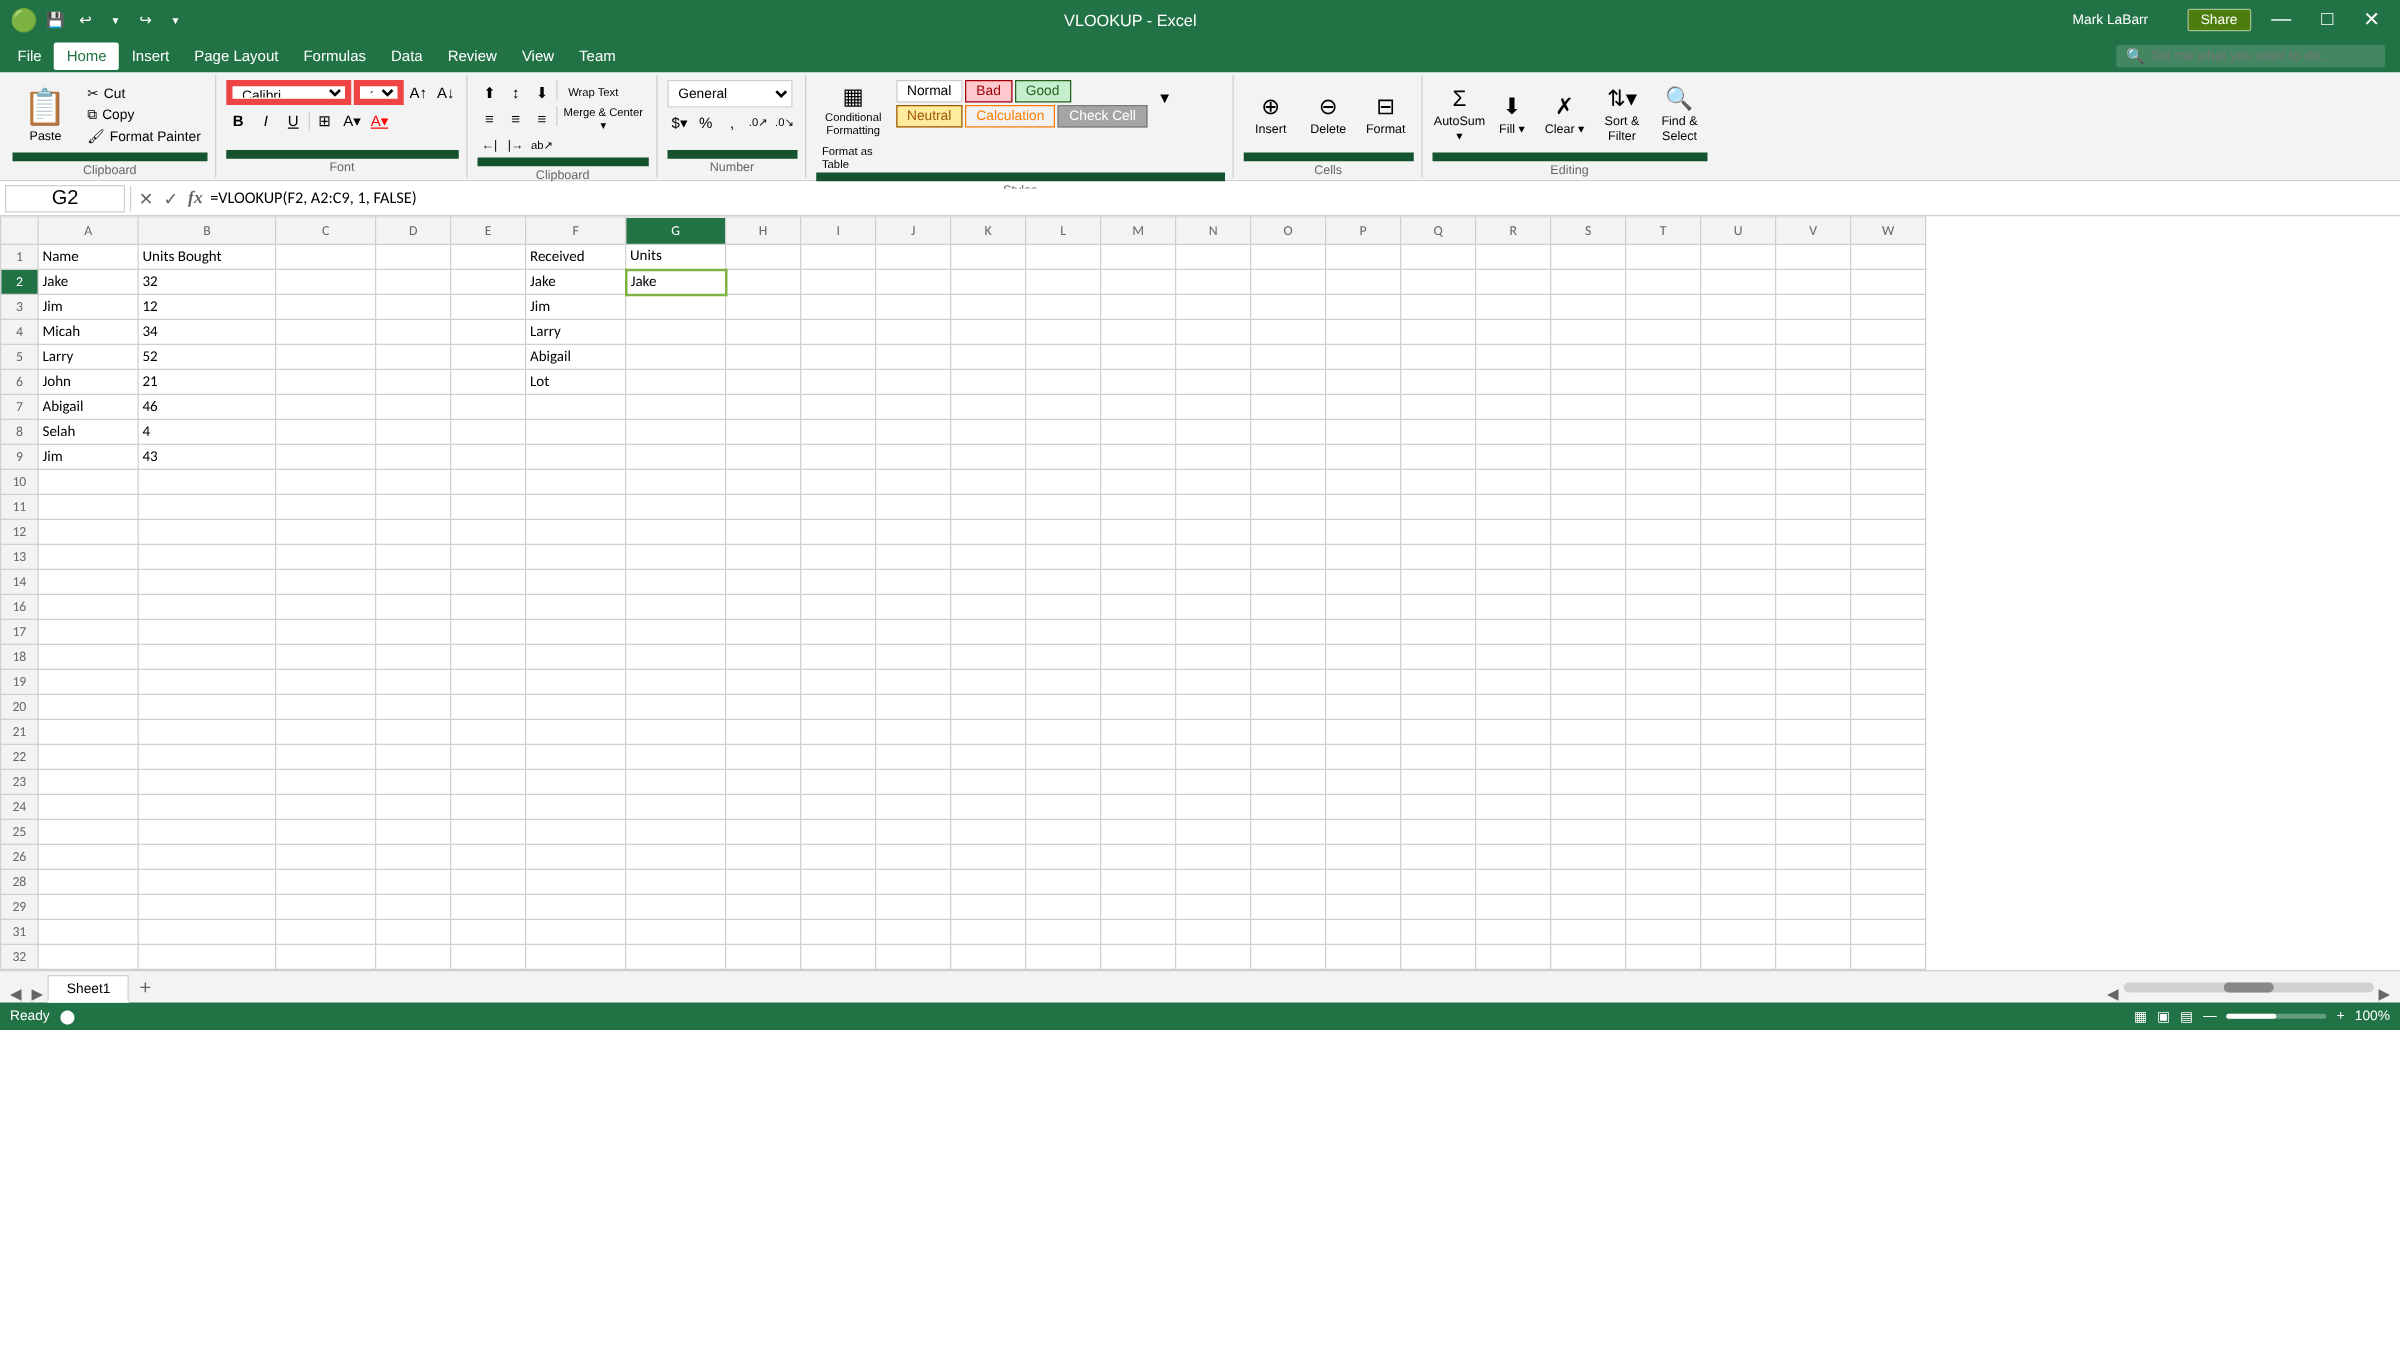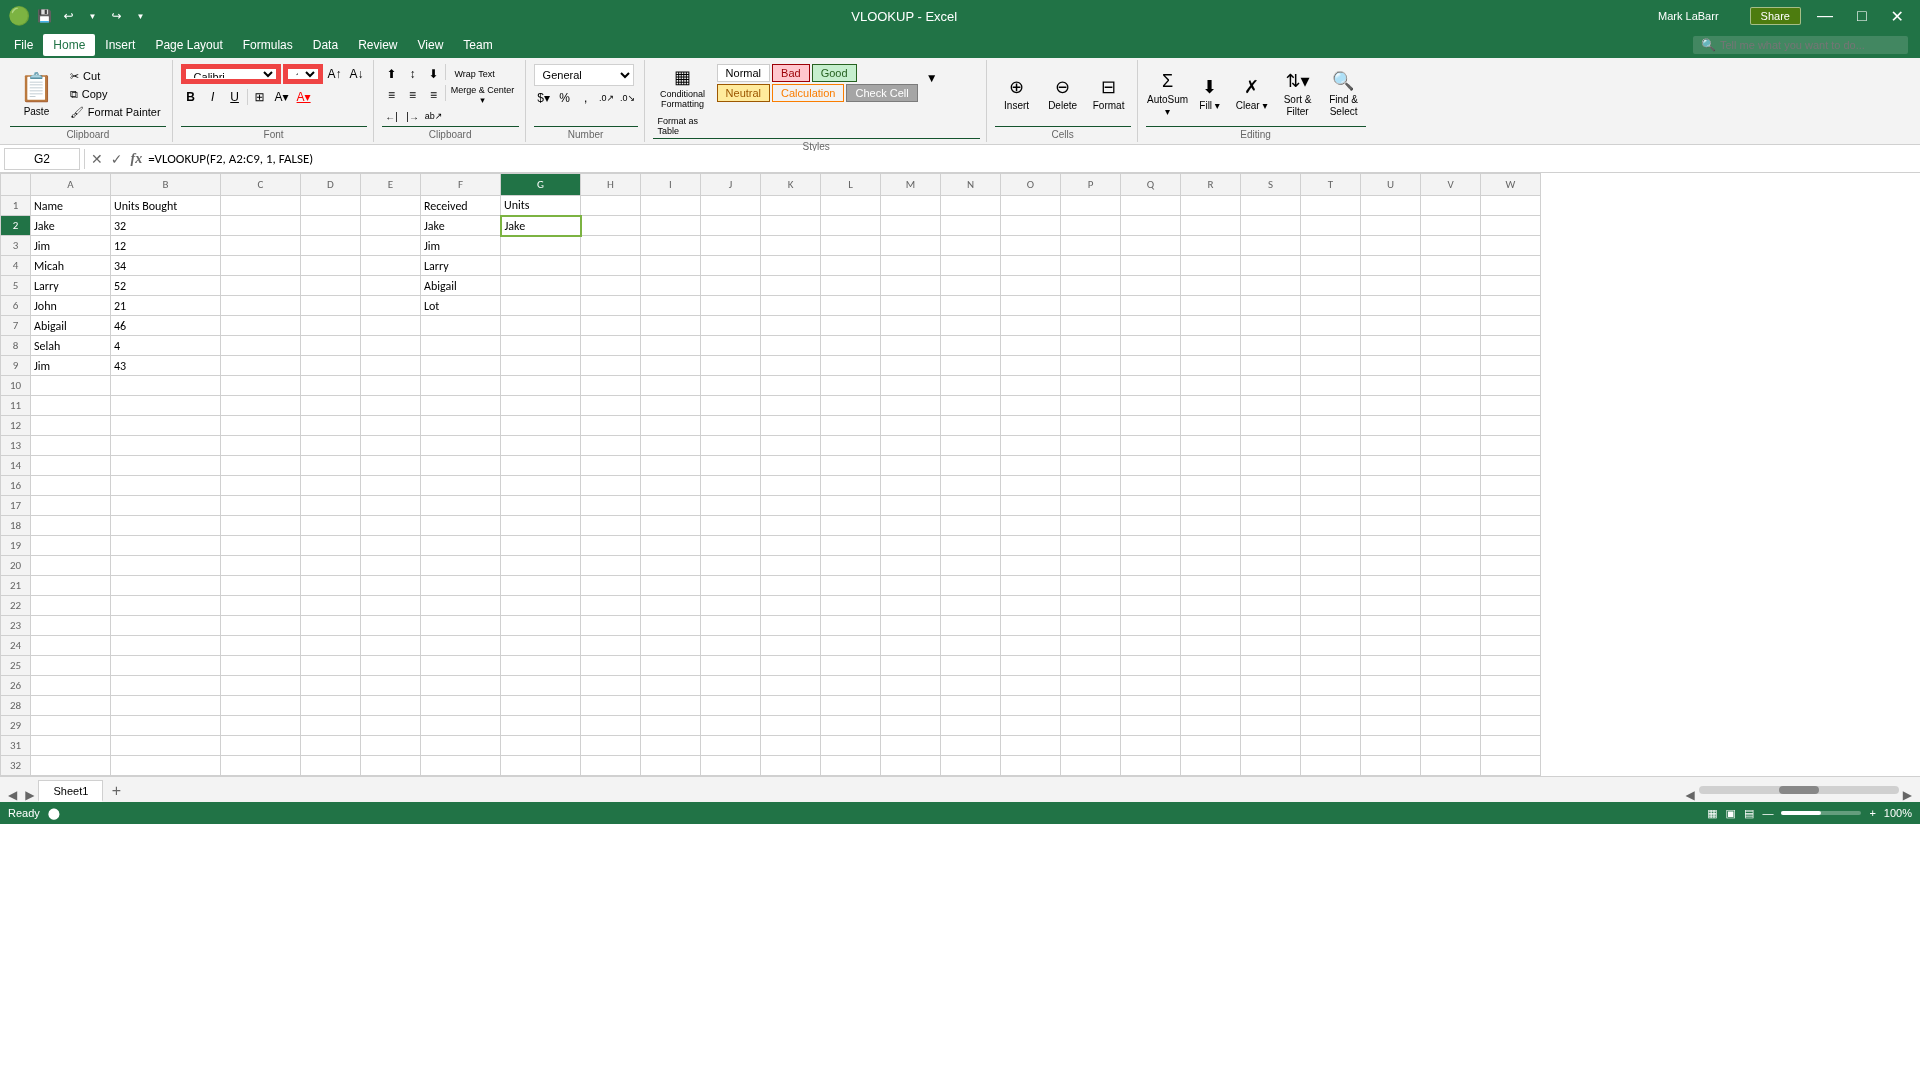--- a/index.html
+++ b/index.html
@@ -71,21 +71,21 @@
       display: flex;
       align-items: center;
       gap: 2px;
       flex: 1;
     }
     .ribbon-group-label {
       font-size: 10px;
       color: #666;
       text-align: center;
       padding: 2px 0;
-      border-top: 1px solid #14532d;
+      border-top: 7px solid #14532d;
     }
     .ribbon-btn {
       display: flex;
       flex-direction: column;
       align-items: center;
       justify-content: center;
       padding: 2px 4px;
       cursor: pointer;
       border-radius: 2px;
       border: 1px solid transparent;
@@ -143,25 +143,25 @@
     .formula-bar {
       height: 28px;
       background: white;
       border-bottom: 1px solid #d0d0d0;
       display: flex;
       align-items: center;
       gap: 4px;
       padding: 0 4px;
     }
     .name-box {
-      width: 76px;
+      width: 96px;
       height: 22px;
       border: 1px solid #d0d0d0;
       padding: 0 4px;
-      font-size: 12px;
+      font-size: 16px;
       text-align: center;
     }
     .formula-bar-divider { width: 1px; height: 20px; background: #d0d0d0; }
     .formula-icons { display: flex; gap: 4px; align-items: center; }
     .formula-icon { cursor: pointer; font-size: 14px; color: #666; padding: 2px; }
     .formula-input {
       flex: 1; border: none; outline: none; font-size: 13px;
       font-family: 'Calibri', Arial, sans-serif;
     }
 

